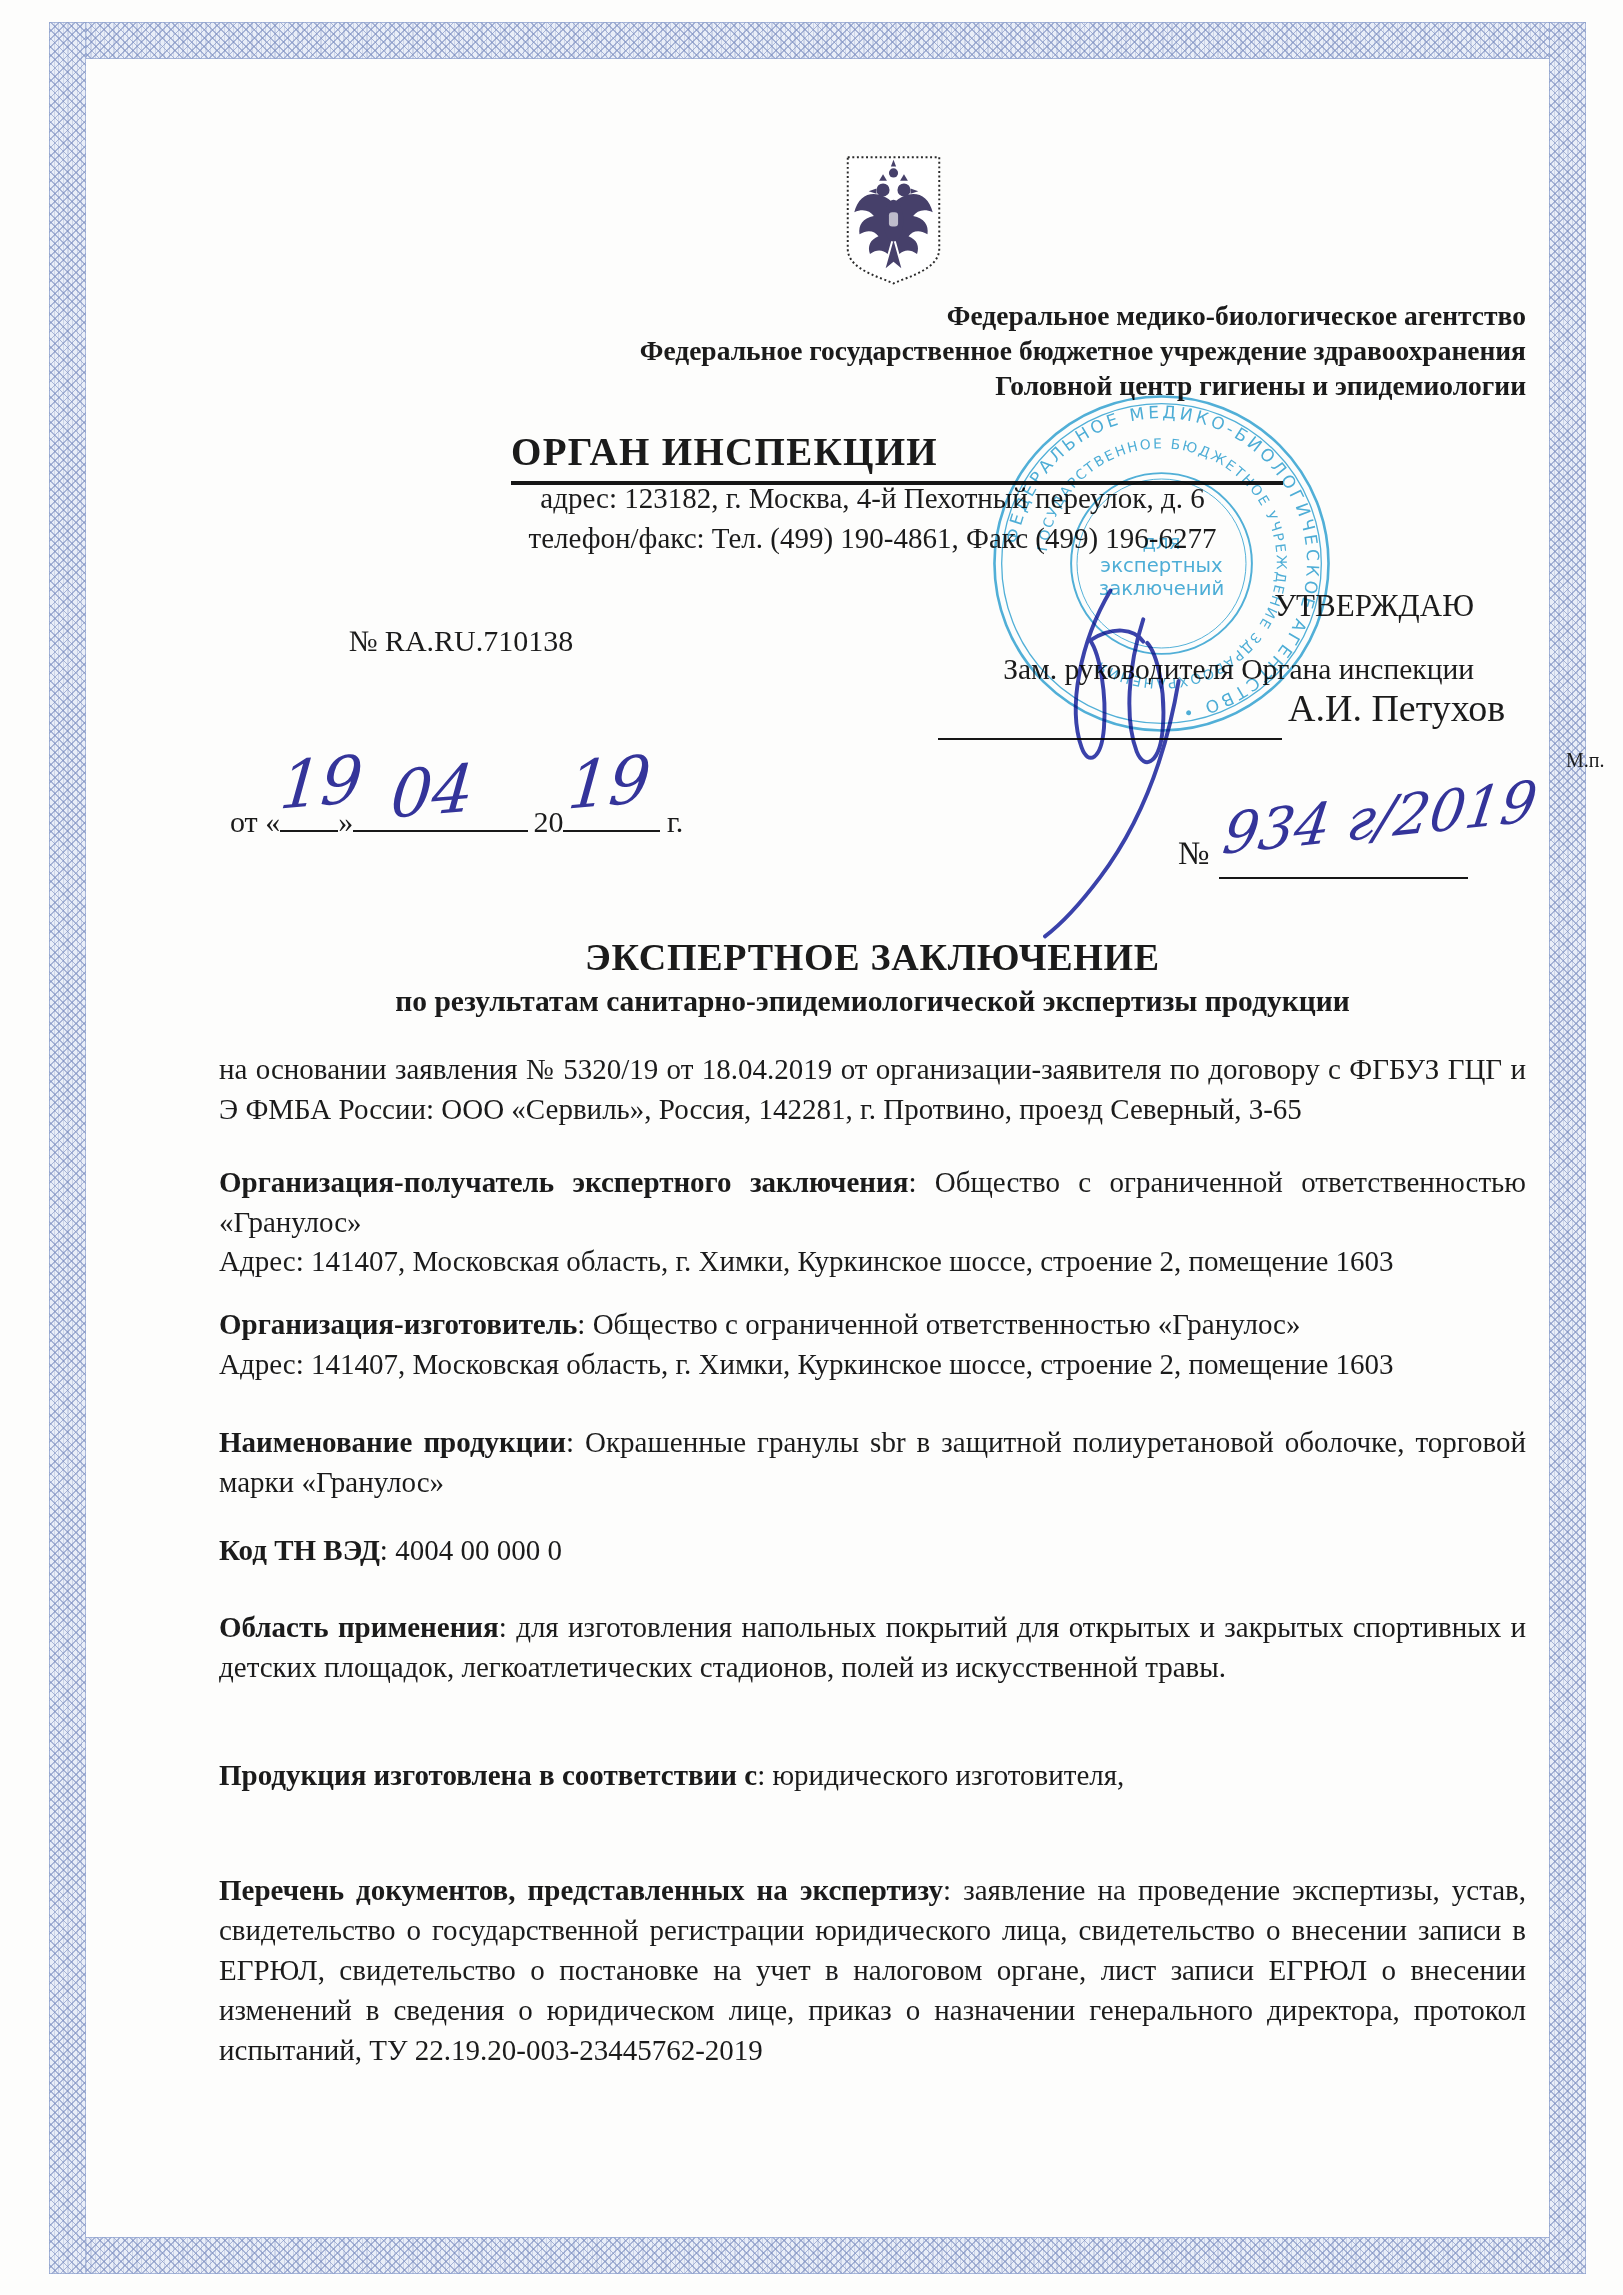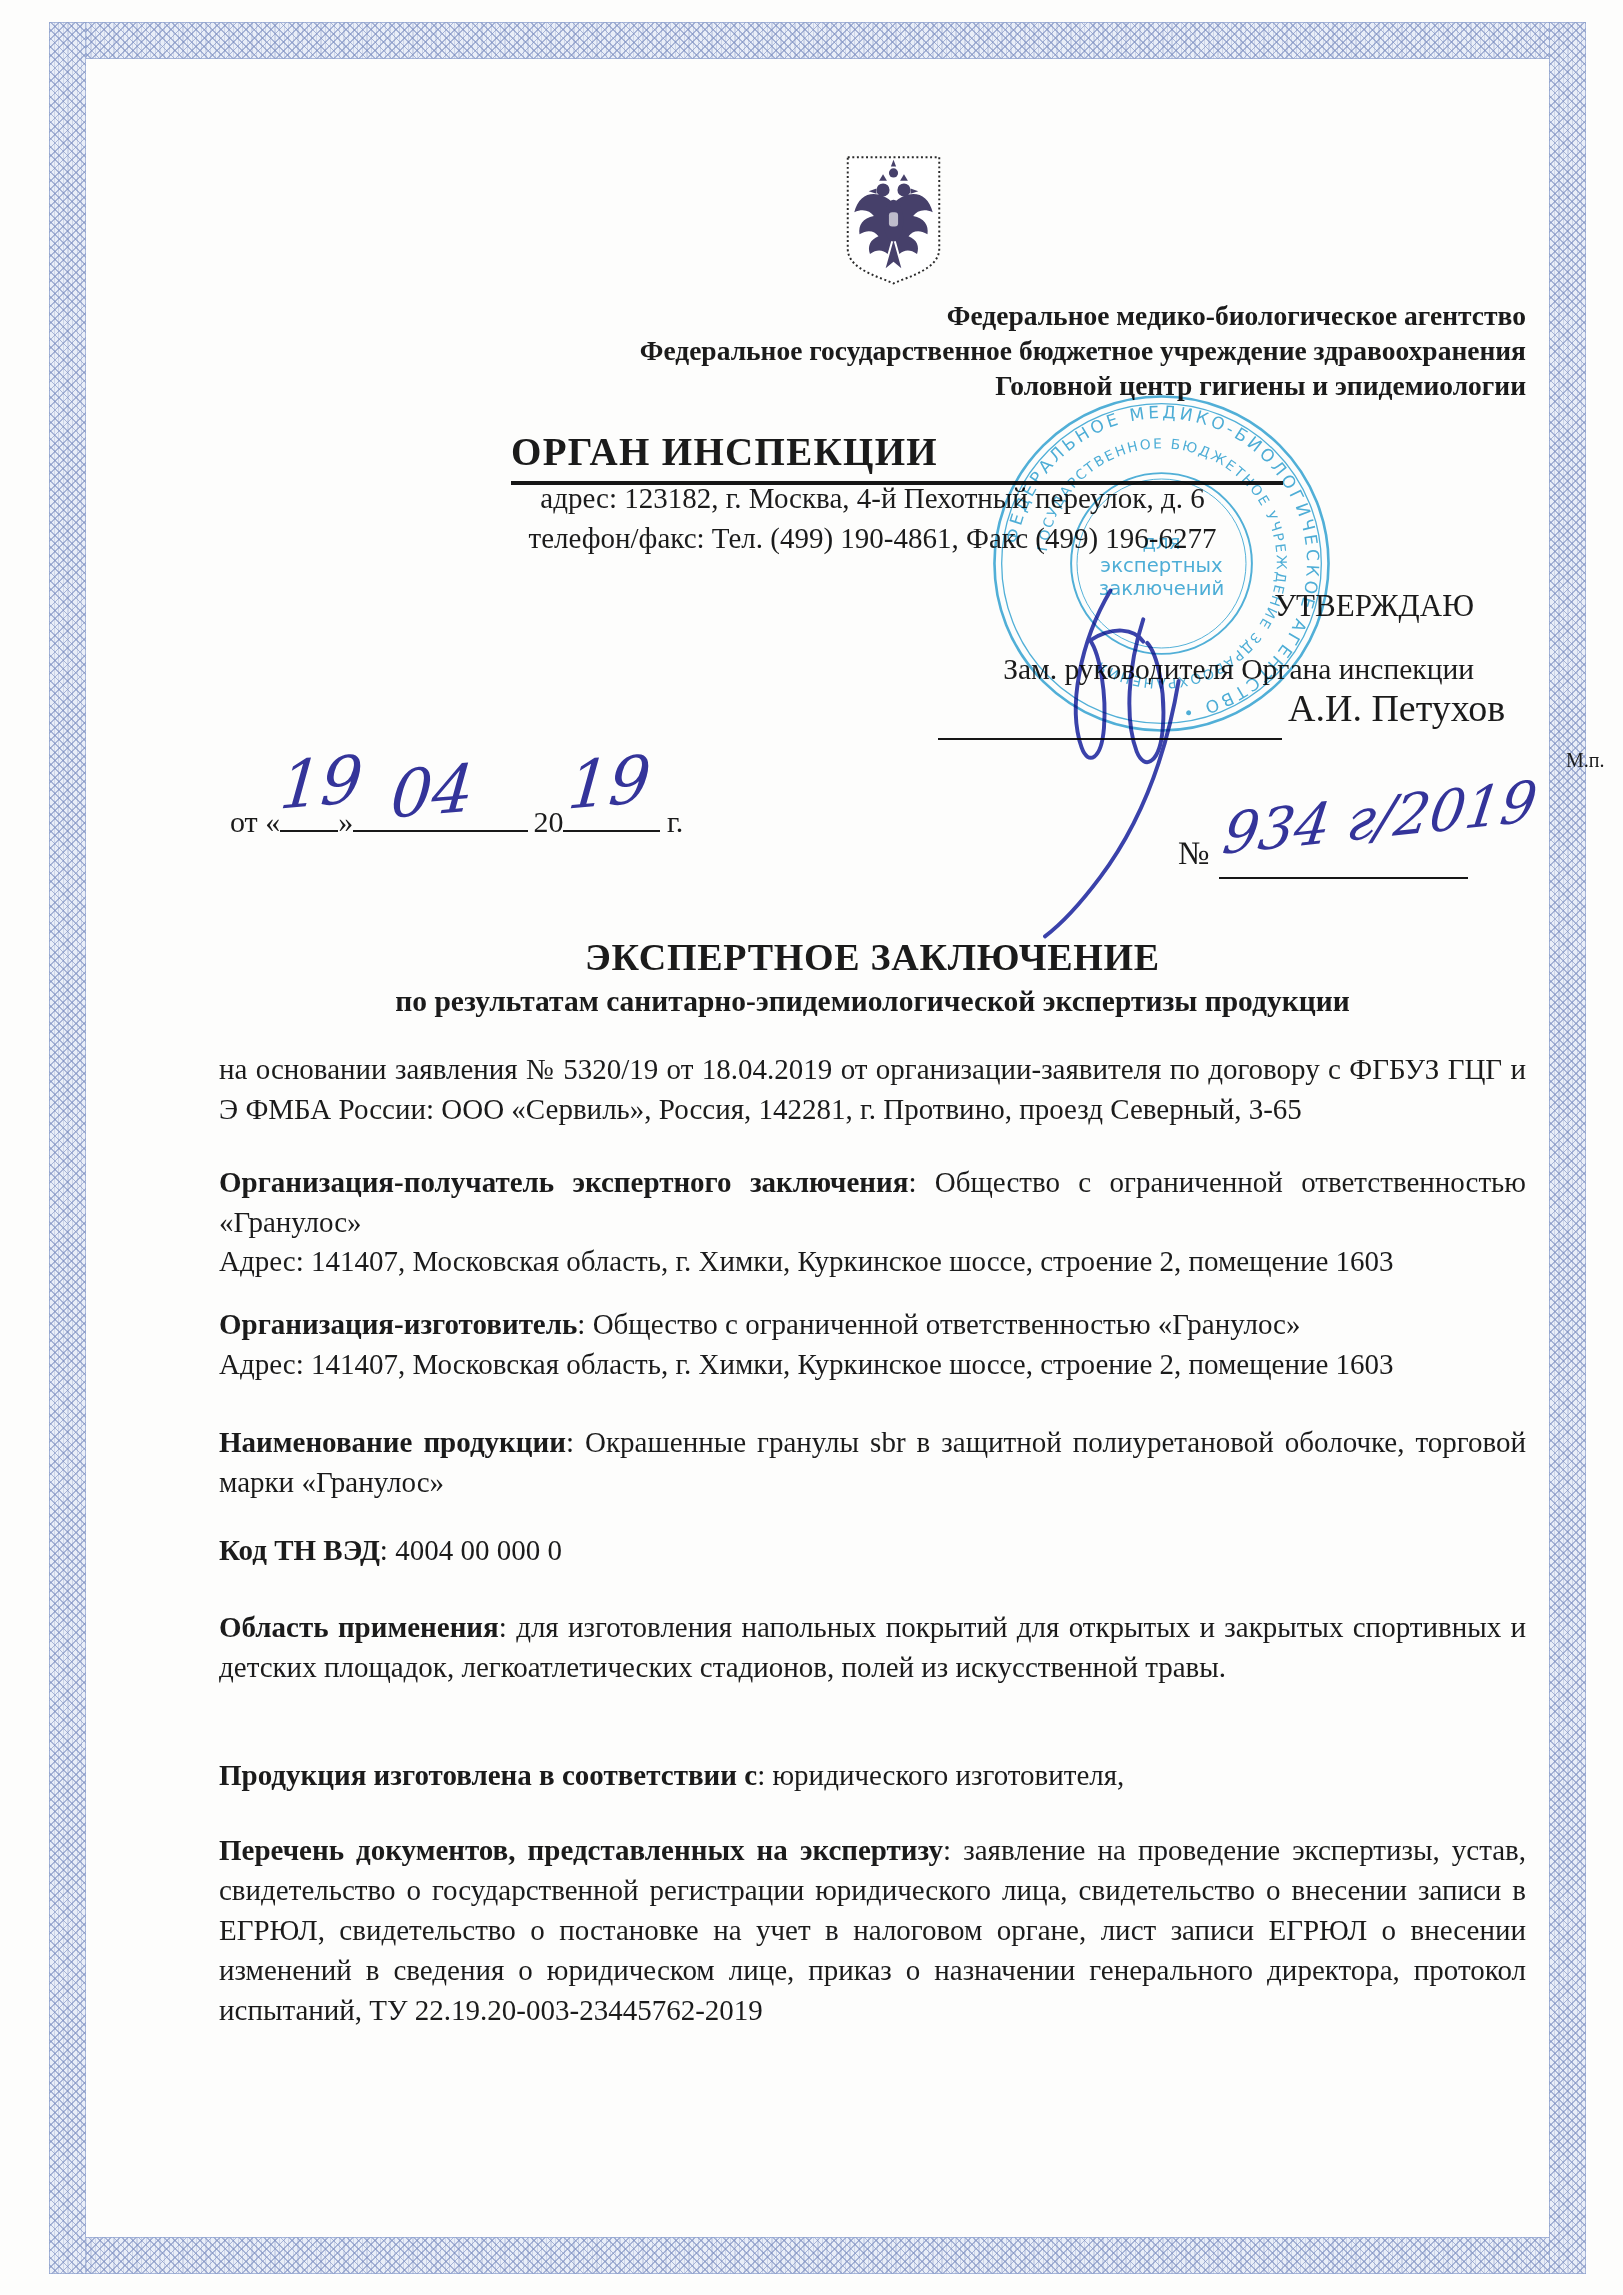--- a/index.html
+++ b/index.html
@@ -62,20 +62,21 @@
 <div class="abs hdr-line" style="top:300px;">Федеральное медико-биологическое агентство</div>
 <div class="abs hdr-line" style="top:335px;">Федеральное государственное бюджетное учреждение здравоохранения</div>
 <div class="abs hdr-line" style="top:370px;">Головной центр гигиены и эпидемиологии</div>
 
 <div class="abs" style="left:511px;top:429px;width:772px;border-bottom:4.6px solid #161616;padding-bottom:6.5px;font-weight:bold;font-size:39px;letter-spacing:1.3px;">ОРГАН ИНСПЕКЦИИ</div>
 
 <div class="abs doc-text" style="left:219px;top:482px;width:1307px;text-align:center;">адрес: 123182, г. Москва, 4-й Пехотный переулок, д. 6</div>
 <div class="abs doc-text" style="left:219px;top:522px;width:1307px;text-align:center;">телефон/факс: Тел. (499) 190-4861, Факс (499) 196-6277</div>
 
 <div class="abs" style="left:232px;top:621px;width:458px;text-align:center;font-size:30px;line-height:39px;">
+  <div>№ RA.RU.710138</div>
 </div>
 
 <div class="abs" style="left:936px;top:588px;width:538px;text-align:right;font-size:31px;">УТВЕРЖДАЮ</div>
 <div class="abs" style="left:936px;top:653px;width:538px;text-align:right;font-size:29.5px;">Зам. руководителя Органа инспекции</div>
 <div class="rule" style="left:938px;top:738px;width:344px;"></div>
 <div class="abs" style="left:1288px;top:686px;font-size:38px;">А.И. Петухов</div>
 <div class="abs" style="left:1566px;top:749px;font-size:20px;">М.п.</div>
 
 <div class="abs doc-text" style="left:230px;top:804px;font-size:30px;">
   <span>от «</span><span class="blank" style="width:58px;"></span><span>»</span><span class="blank" style="width:175px;"></span><span style="margin-left:5.2px;">20</span><span class="blank" style="width:97px;"></span><span style="margin-left:6.5px;">г.</span>
@@ -145,16 +146,16 @@
 </div>
 
 <div class="para" style="top:1607px;">
   <b>Область применения</b><span>: для изготовления напольных покрытий для открытых и закрытых спортивных и детских площадок, легкоатлетических стадионов, полей из искусственной травы.</span>
 </div>
 
 <div class="para" style="top:1755px;">
   <b>Продукция изготовлена в соответствии с</b><span>: юридического изготовителя,</span>
 </div>
 
-<div class="para" style="top:1830px;">
+<div class="para" style="top:1870px;">
   <b>Перечень документов, представленных на экспертизу</b><span>: заявление на проведение экспертизы, устав, свидетельство о государственной регистрации юридического лица, свидетельство о внесении записи в ЕГРЮЛ, свидетельство о постановке на учет в налоговом органе, лист записи ЕГРЮЛ о внесении изменений в сведения о юридическом лице, приказ о назначении генерального директора, протокол испытаний, ТУ 22.19.20-003-23445762-2019</span>
 </div>
 
 
 </body></html>

